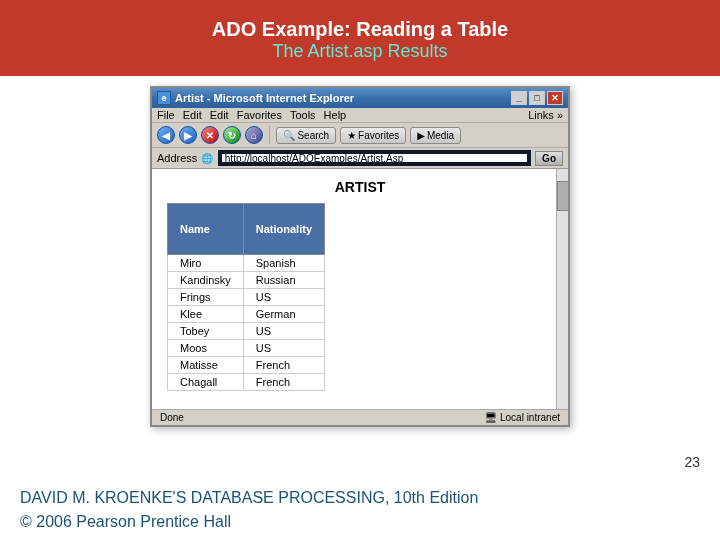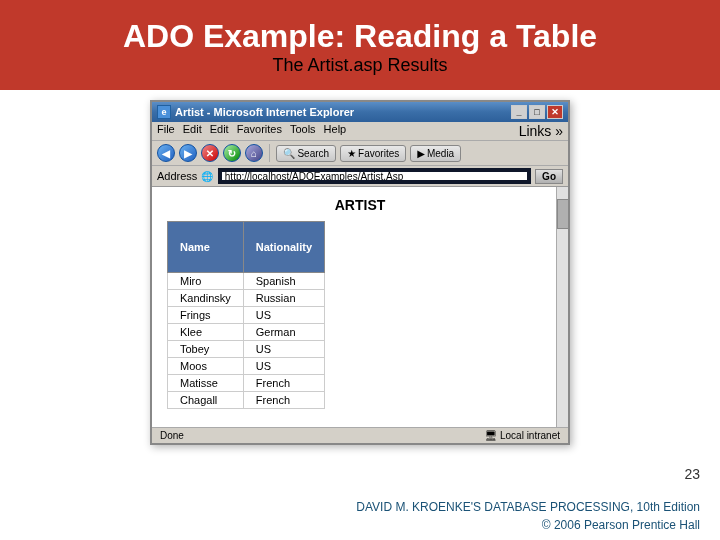--- a/index.html
+++ b/index.html
@@ -19,27 +19,27 @@
     }
 
     .header {
       background: #c0392b;
       padding: 18px 30px 14px 30px;
       text-align: center;
     }
 
     .header-title {
       color: #fff;
-      font-size: 32px;
+      font-size: 20px;
       font-weight: bold;
       font-family: Arial, sans-serif;
     }
 
     .header-subtitle {
-      color: #000000;
+      color: #5eead4;
       font-size: 18px;
       font-weight: normal;
     }
 
     .content-area {
       flex: 1;
       background: #fff;
       display: flex;
       align-items: flex-start;
       justify-content: center;
@@ -119,21 +119,21 @@
       justify-content: space-between;
     }
 
     .menu-items {
       display: flex;
       gap: 8px;
       text-align: right;
     }
 
     .menu-links {
-      font-size: 14px;
+      font-size: 11px;
       color: #000;
     }
 
     .browser-toolbar {
       background: #d4d0c8;
       padding: 3px 5px;
       display: flex;
       align-items: center;
       gap: 4px;
       border-bottom: 1px solid #aaa;
@@ -275,23 +275,22 @@
     }
 
     .footer {
       background: #fff;
       padding: 6px 20px;
       border-top: none;
     }
 
     .footer-text {
       color: #1a5276;
-      font-size: 12px;
+      font-size: 16px;
       line-height: 1.5;
-      text-align: right;
     }
 
     .page-number {
       position: absolute;
       bottom: 10px;
       right: 20px;
       font-size: 14px;
       color: #333;
     }
   </style>

